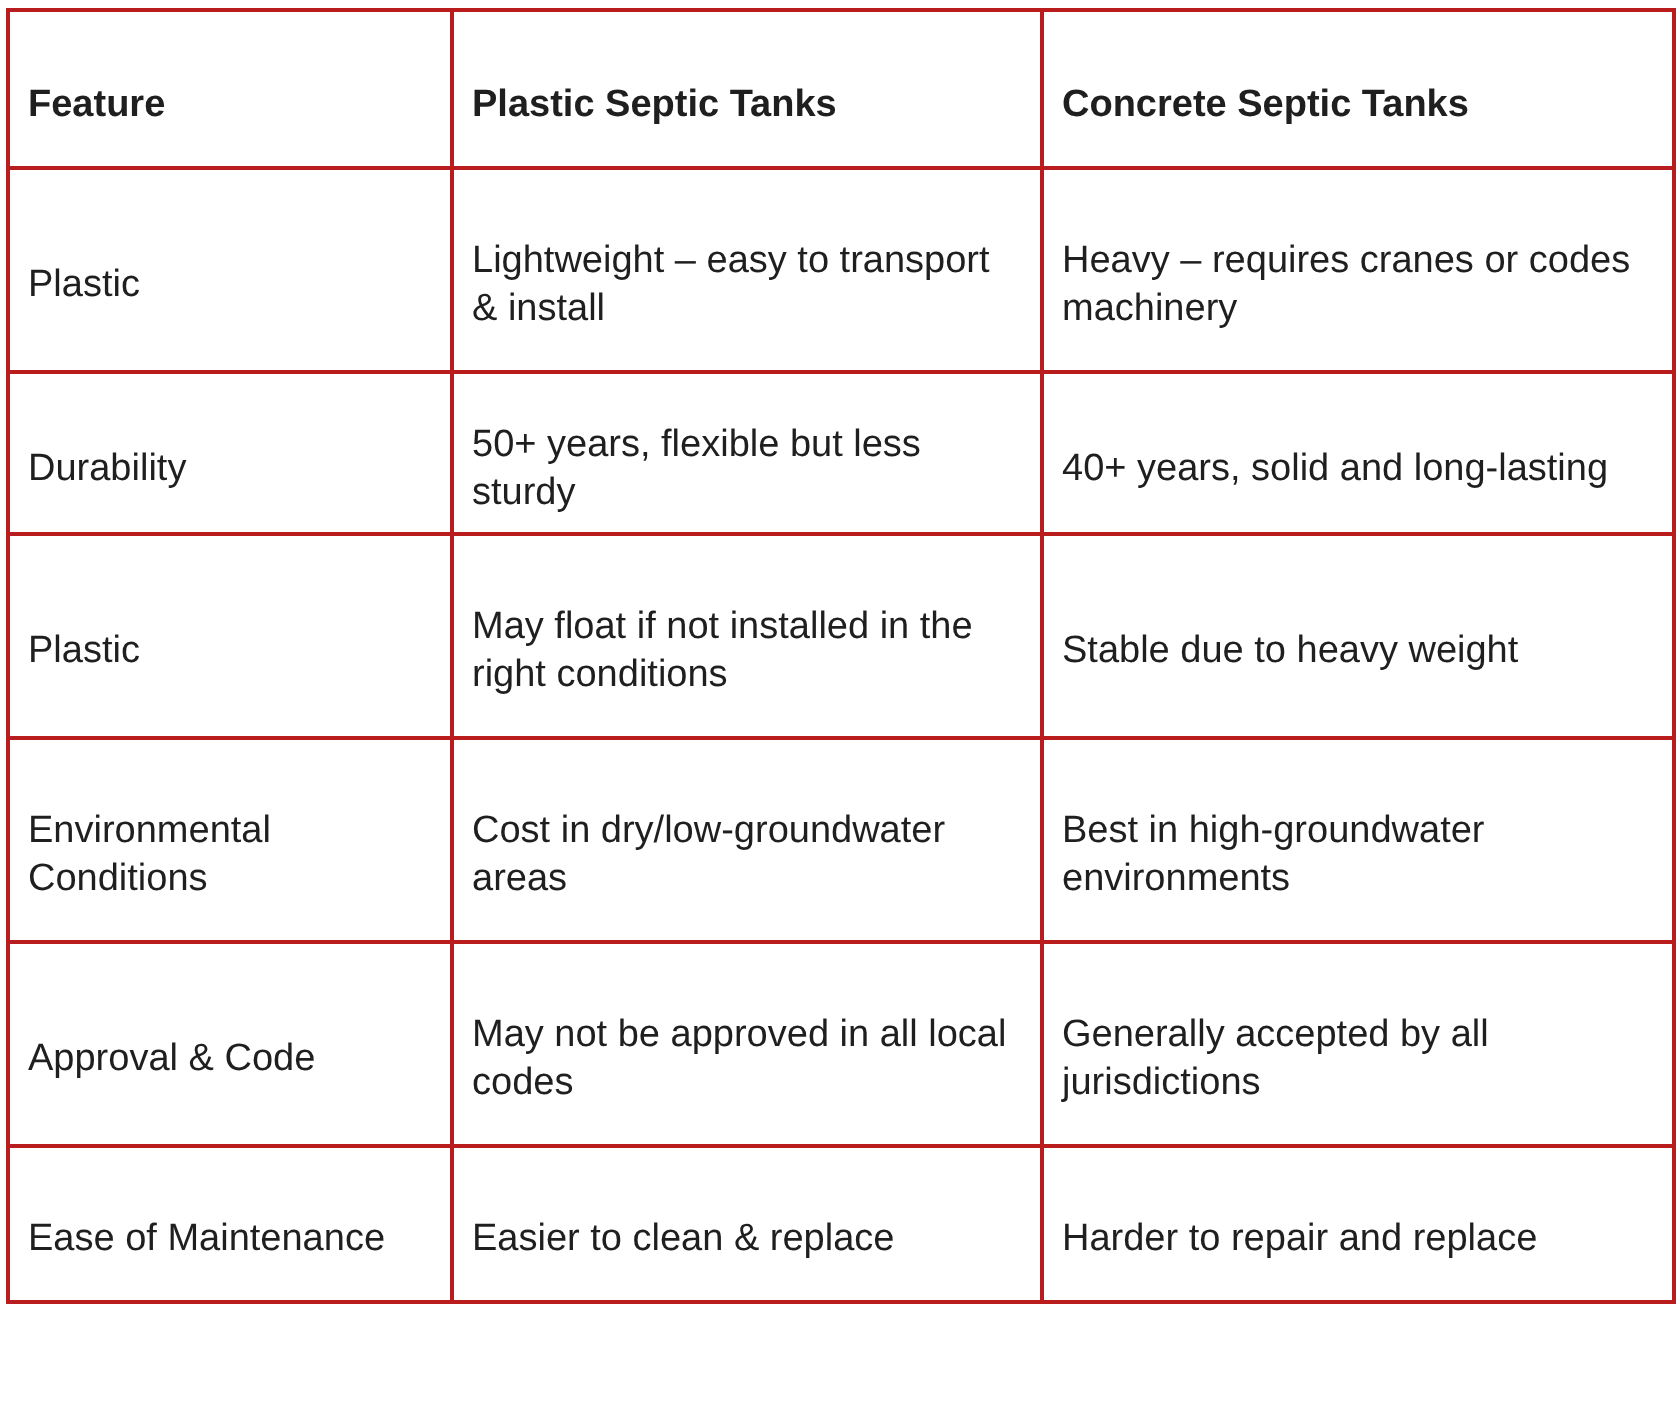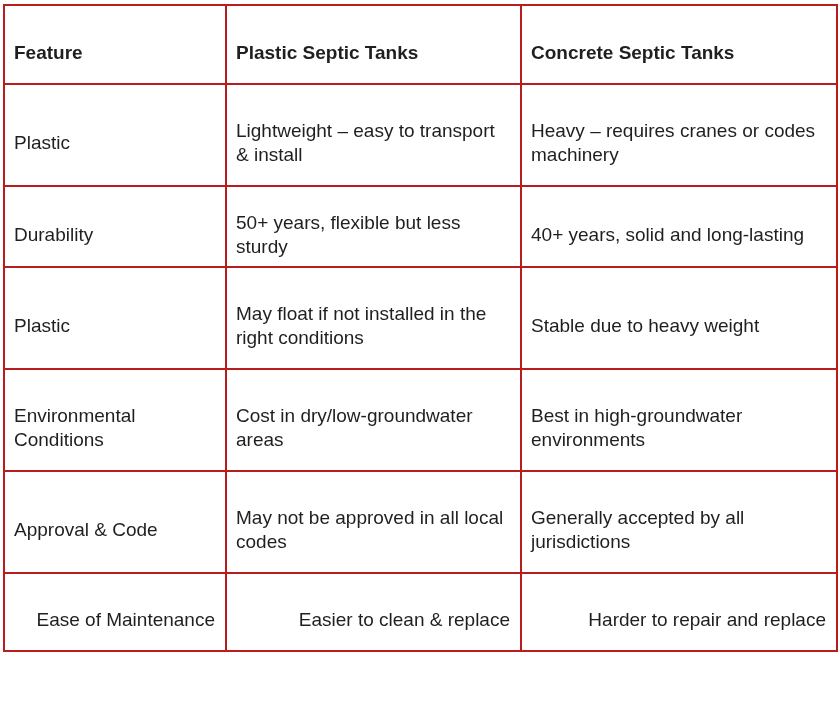--- a/index.html
+++ b/index.html
@@ -37,21 +37,21 @@
     table.cmp th {
       font-weight: bold;
       height: 61px;
     }
     table.cmp td {
       font-weight: normal;
     }
     tr.h88 td { height: 84px; }
     tr.h67 td { height: 63px; }
     tr.h65 td { height: 61px; }
-    tr.h64 td { height: 60px; text-align: right; }
+    tr.h64 td { height: 60px; }
   </style>
 </head>
 <body>
 
 <table class="cmp">
   <colgroup>
     <col class="c1">
       <col class="c2">
       <col class="c3">
   </colgroup>

